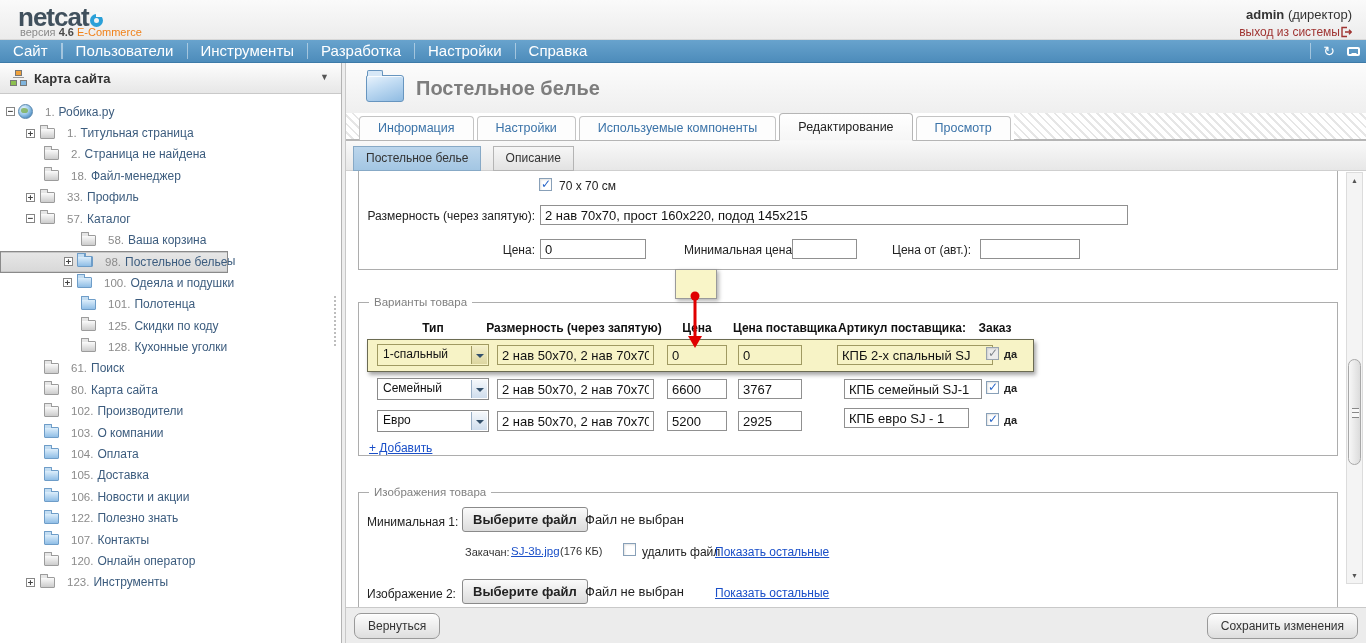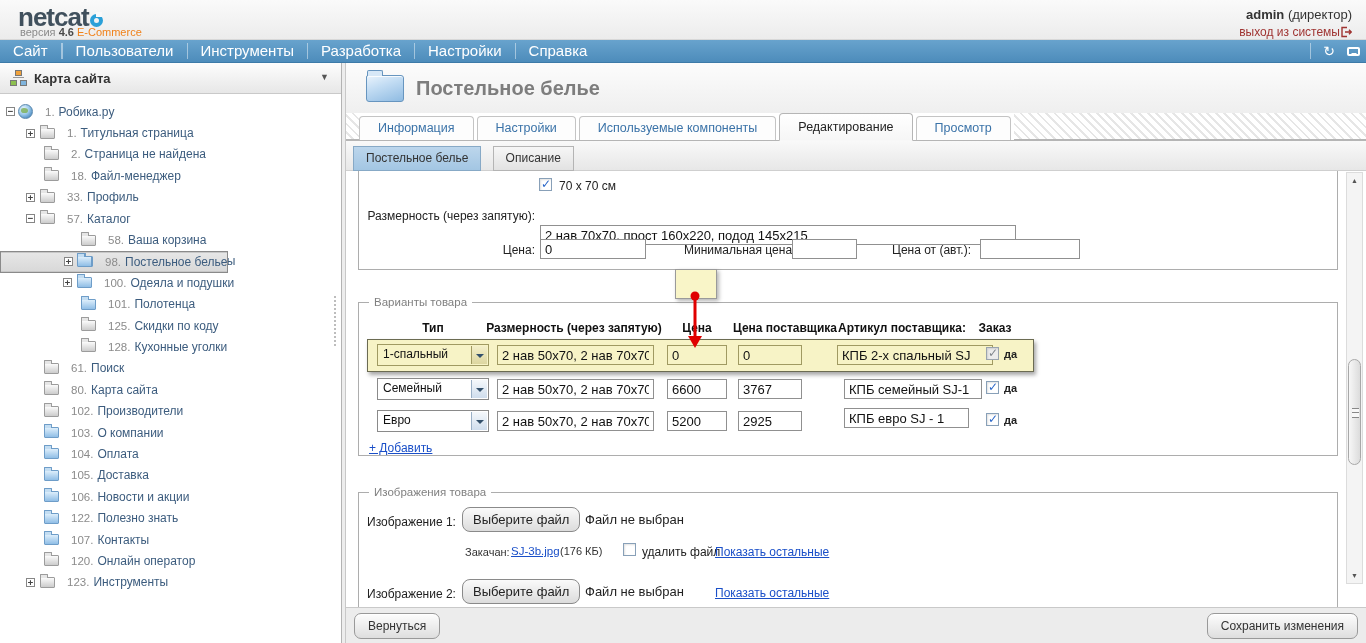--- a/index.html
+++ b/index.html
@@ -135,23 +135,23 @@
   .da { position:absolute; font-size:11px; font-weight:bold; color:#222; }
   .addlink, .lnk { color:#1a4fc8; text-decoration:underline; font-size:12px; cursor:pointer; }
   .addlink { position:absolute; }
 
   
   #note { position:absolute; width:42px; height:30px; background:#f9f5c8; border:1px solid #9a9a9a;
           box-shadow:2px 2px 4px rgba(0,0,0,.3); z-index:5; }
   #arrow { position:absolute; z-index:6; }
 
   
-  .filebtn { position:absolute; height:25px; padding:0 10px; border:1px solid #8a8a8a; border-radius:8px;
+  .filebtn { position:absolute; height:25px; padding:0 10px; border:1px solid #8a8a8a; border-radius:3px;
              background:linear-gradient(#fafafa,#dcdcdc); font-size:13px; color:#222; cursor:pointer;
-             font-family:inherit; }
+             font-family:inherit;font-weight:bold; }
   .small { font-size:11px; color:#333; }
 
   
   #footer { position:absolute; left:0; top:544px; width:100%; height:36px; background:#ececec;
             border-top:1px solid #c9c9c9; z-index:8; }
   .fbtn { position:absolute; top:5px; height:26px; padding:0 13px; border:1px solid #999;
           border-radius:7px; background:linear-gradient(#fdfdfd,#dedede);
           box-shadow:inset 0 1px 0 #fff; font:12px "Liberation Sans",sans-serif; color:#333; cursor:pointer; }
 
   
@@ -399,21 +399,21 @@
       <div class="subtab" style="left: 146.6px;">Описание</div>
     </div>
 
   <div id="content">
 
     <div class="groupbox" id="box1" style="left:12px; top:0; width:980px; height:99px; border-top:none;">
       <span class="cb checked" style="left:180px; top:7px;"></span>
       <span class="flabel" style="left:200px; top:8px;">70 x 70 см</span>
 
       <span class="flabel r" style="left:0; width:176px; top:38px;">Размерность (через запятую):</span>
-      <input class="inp" style="left: 181px; top: 34px; width: 476px; margin-top: 20px;" value="2 нав 70х70, прост 160х220, подод 145х215">
+      <input class="inp" style="left: 181px; top: 34px; width: 588px;" value="2 нав 70х70, прост 160х220, подод 145х215">
 
       <span class="flabel r" style="left:0; width:176px; top:72px;">Цена:</span>
       <input class="inp" style="left: 181px; top: 68px; width: 106px;" value="0">
 
       <span class="flabel" style="left:325px; top:72px;">Минимальная цена:</span>
       <input class="inp" style="left: 433px; top: 68px; width: 65px;" value="">
 
       <span class="flabel" style="left:533px; top:72px;">Цена от (авт.):</span>
       <input class="inp" style="left: 621px; top: 68px; width: 100px;" value="">
     </div>
@@ -463,21 +463,21 @@
         <input class="inp" value="5200" style="left: 308px; top: 108px; width: 60px;">
         <input class="inp" value="2925" style="left: 379px; top: 108px; width: 64px;">
         <input class="inp" value="КПБ евро SJ - 1" style="left: 485px; top: 105px; width: 125px;">
         <span class="cb checked" style="left: 627px; top: 110px;"></span>
         <span class="da" style="left: 645px; top: 111px;">да</span>
       </div>
 
     <div class="groupbox" id="images-box" style="left:12px; top:321px; width:980px; height:160px;">
       <span class="legend">Изображения товара</span>
 
-      <span class="flabel" style="left:8px; top:22px;">Изображение 1:</span>
+      <span class="flabel" style="left:8px; top:22px;">Минимальная 1:</span>
       <button class="filebtn" style="left:103px; top:14px;">Выберите файл</button>
       <span class="flabel" style="left:226px; top:19px; font-size:13px;">Файл не выбран</span>
 
       <span class="flabel small" style="left:106px; top:53px;">Закачан:</span>
       <a class="lnk" style="position:absolute; left:152px; top:52px; font-size:11.5px;">SJ-3b.jpg</a>
       <span class="flabel small" style="left:201px; top:52px;">(176 КБ)</span>
       <span class="cb" style="left:264px; top:50px;"></span>
       <span class="flabel" style="left:283px; top:52px;">удалить файл</span>
       <a class="lnk" style="position:absolute; left:356px; top:52px;">Показать остальные</a>
 

